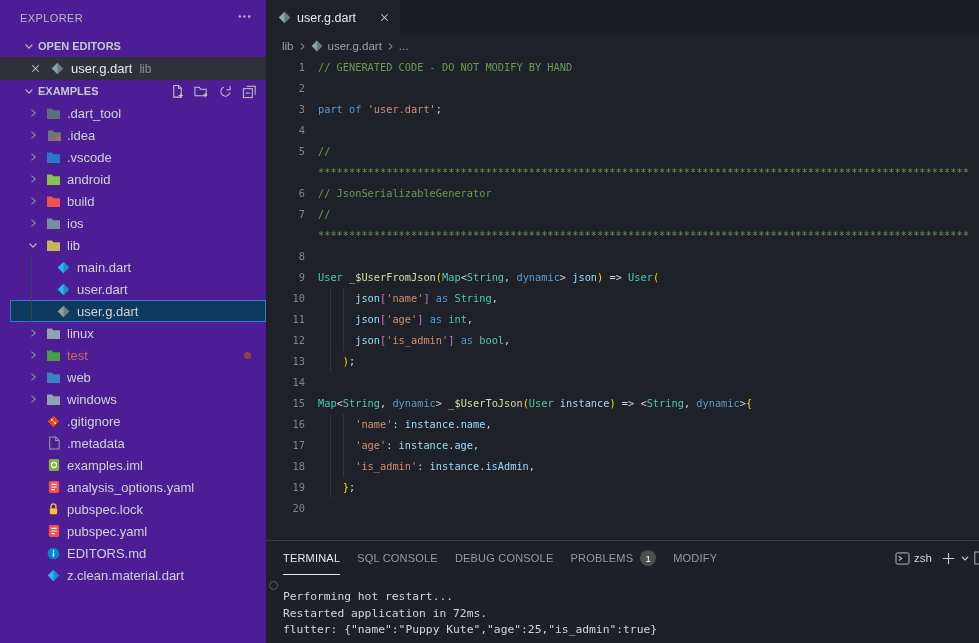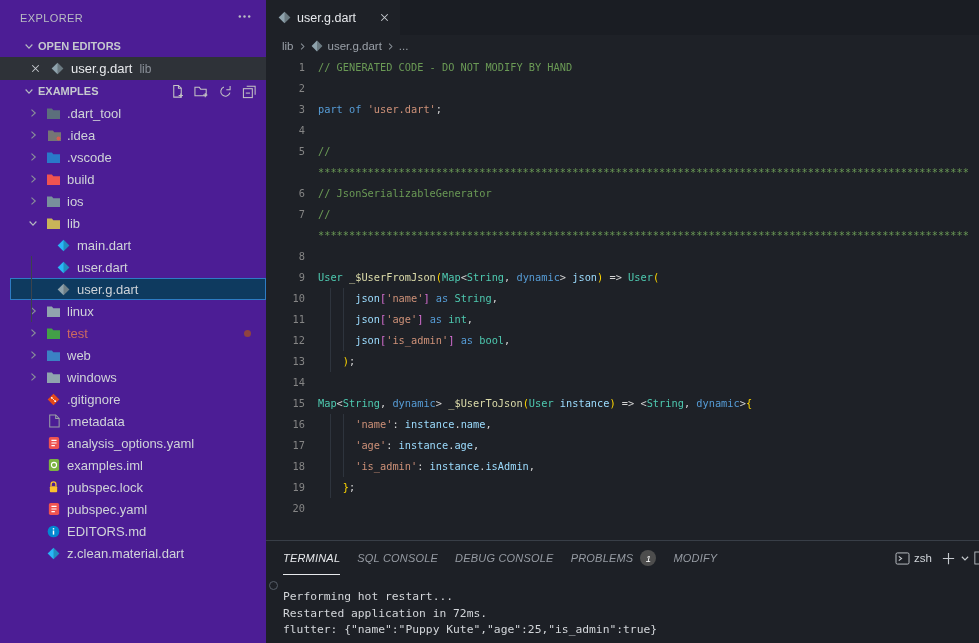--- a/index.html
+++ b/index.html
@@ -45,21 +45,21 @@
   .b1{color:#ffd700;} .b2{color:#da70d6;}
   .i6{background-image:linear-gradient(#2e343d,#2e343d),linear-gradient(#2e343d,#2e343d);
       background-size:1px 100%,1px 100%;background-repeat:no-repeat;background-position:2ch 0,4ch 0;}
   .i4{background-image:linear-gradient(#2e343d,#2e343d);
       background-size:1px 100%;background-repeat:no-repeat;background-position:2ch 0;}
   
   .panel{flex:0 0 103px;height:103px;box-sizing:border-box;border-top:1px solid #383e47;
          background:#1d2026;position:relative;display:flex;flex-direction:column;}
   .panel-tabs{height:34px;flex:0 0 34px;display:flex;align-items:center;gap:17px;padding-left:17px;
               font-size:11px;letter-spacing:.2px;color:#969ba3;}
-  .ptab{height:34px;display:flex;align-items:center;cursor:pointer;white-space:nowrap;font-style:italic;}
+  .ptab{height:34px;display:flex;align-items:center;cursor:pointer;white-space:nowrap;}
   .ptab.active{color:#e7e9ec;box-shadow:inset 0 -1px 0 #e7e9ec;}
   .badge{display:inline-flex;align-items:center;justify-content:center;width:16px;height:16px;border-radius:50%;
          background:#4d4d4d;color:#fff;font-size:9.5px;margin-left:7px;letter-spacing:0;}
   .panel-right{position:absolute;right:0;top:0;height:34px;display:flex;align-items:center;gap:4px;
                padding-right:0;overflow:hidden;color:#cfd3d8;}
   .panel-right .zsh{font-size:11.5px;margin-right:5px;}
   .panel-right span{display:inline-flex;cursor:pointer;}
   .panel-right .clip{margin-right:-7px;}
   .term{font-family:"DejaVu Sans Mono",monospace;font-size:11.3px;line-height:16.5px;color:#d3d6da;
         padding:14px 0 0 17px;white-space:pre;}
@@ -187,20 +187,33 @@
           <span class="lbl">.vscode</span>
         </div>
         <div class="trow">
           <span class="chev">
             <svg width="12" height="12" viewBox="0 0 16 16">
               <path d="M6 3.5l5 4.5-5 4.5" fill="none" stroke="#8a9199" stroke-width="1.5"></path>
             </svg>
           </span>
           <span class="ic">
             <svg width="15" height="13" viewBox="0 0 16 14">
+              <path d="M1 1.5h5.2L7.8 3.5H15v9.5H1z" fill="#8bc34a"></path>
+            </svg>
+          </span>
+          <span class="lbl">android</span>
+        </div>
+        <div class="trow">
+          <span class="chev">
+            <svg width="12" height="12" viewBox="0 0 16 16">
+              <path d="M6 3.5l5 4.5-5 4.5" fill="none" stroke="#8a9199" stroke-width="1.5"></path>
+            </svg>
+          </span>
+          <span class="ic">
+            <svg width="15" height="13" viewBox="0 0 16 14">
               <path d="M1 1.5h5.2L7.8 3.5H15v9.5H1z" fill="#ef5350"></path>
             </svg>
           </span>
           <span class="lbl">build</span>
         </div>
         <div class="trow">
           <span class="chev">
             <svg width="12" height="12" viewBox="0 0 16 16">
               <path d="M6 3.5l5 4.5-5 4.5" fill="none" stroke="#8a9199" stroke-width="1.5"></path>
             </svg>
@@ -330,35 +343,35 @@
               <path d="M2 1h7l4 4v10H2z" fill="none" stroke="#9aa0a6" stroke-width="1.2"></path>
               <path d="M9 1v4h4" fill="none" stroke="#9aa0a6" stroke-width="1.2"></path>
             </svg>
           </span>
           <span class="lbl">.metadata</span>
         </div>
         <div class="trow">
           <span class="chev"></span>
           <span class="ic">
             <svg width="12" height="14" viewBox="0 0 14 16">
+              <rect x="1" y="1" width="12" height="14" rx="2" fill="#7cb342"></rect>
+              <circle cx="7" cy="8" r="3" fill="none" stroke="#fff" stroke-width="1.3"></circle>
+            </svg>
+          </span>
+          <span class="lbl">examples.iml</span>
+        </div>
+        <div class="trow">
+          <span class="chev"></span>
+          <span class="ic">
+            <svg width="12" height="14" viewBox="0 0 14 16">
               <rect x="1" y="1" width="12" height="14" rx="2" fill="#ef5350"></rect>
               <path d="M4 5h6M4 8h6M4 11h4" stroke="#fff" stroke-width="1.3"></path>
             </svg>
           </span>
           <span class="lbl">analysis_options.yaml</span>
-        </div>
-        <div class="trow">
-          <span class="chev"></span>
-          <span class="ic">
-            <svg width="12" height="14" viewBox="0 0 14 16">
-              <rect x="1" y="1" width="12" height="14" rx="2" fill="#7cb342"></rect>
-              <circle cx="7" cy="8" r="3" fill="none" stroke="#fff" stroke-width="1.3"></circle>
-            </svg>
-          </span>
-          <span class="lbl">examples.iml</span>
         </div>
         <div class="trow">
           <span class="chev"></span>
           <span class="ic">
             <svg width="13" height="14" viewBox="0 0 16 16">
               <path d="M5 7V4.8a3 3 0 016 0V7" fill="none" stroke="#fbc02d" stroke-width="1.6"></path>
               <rect x="3.5" y="7" width="9" height="7.5" rx="1.2" fill="#fbc02d"></rect>
             </svg>
           </span>
           <span class="lbl">pubspec.lock</span>

